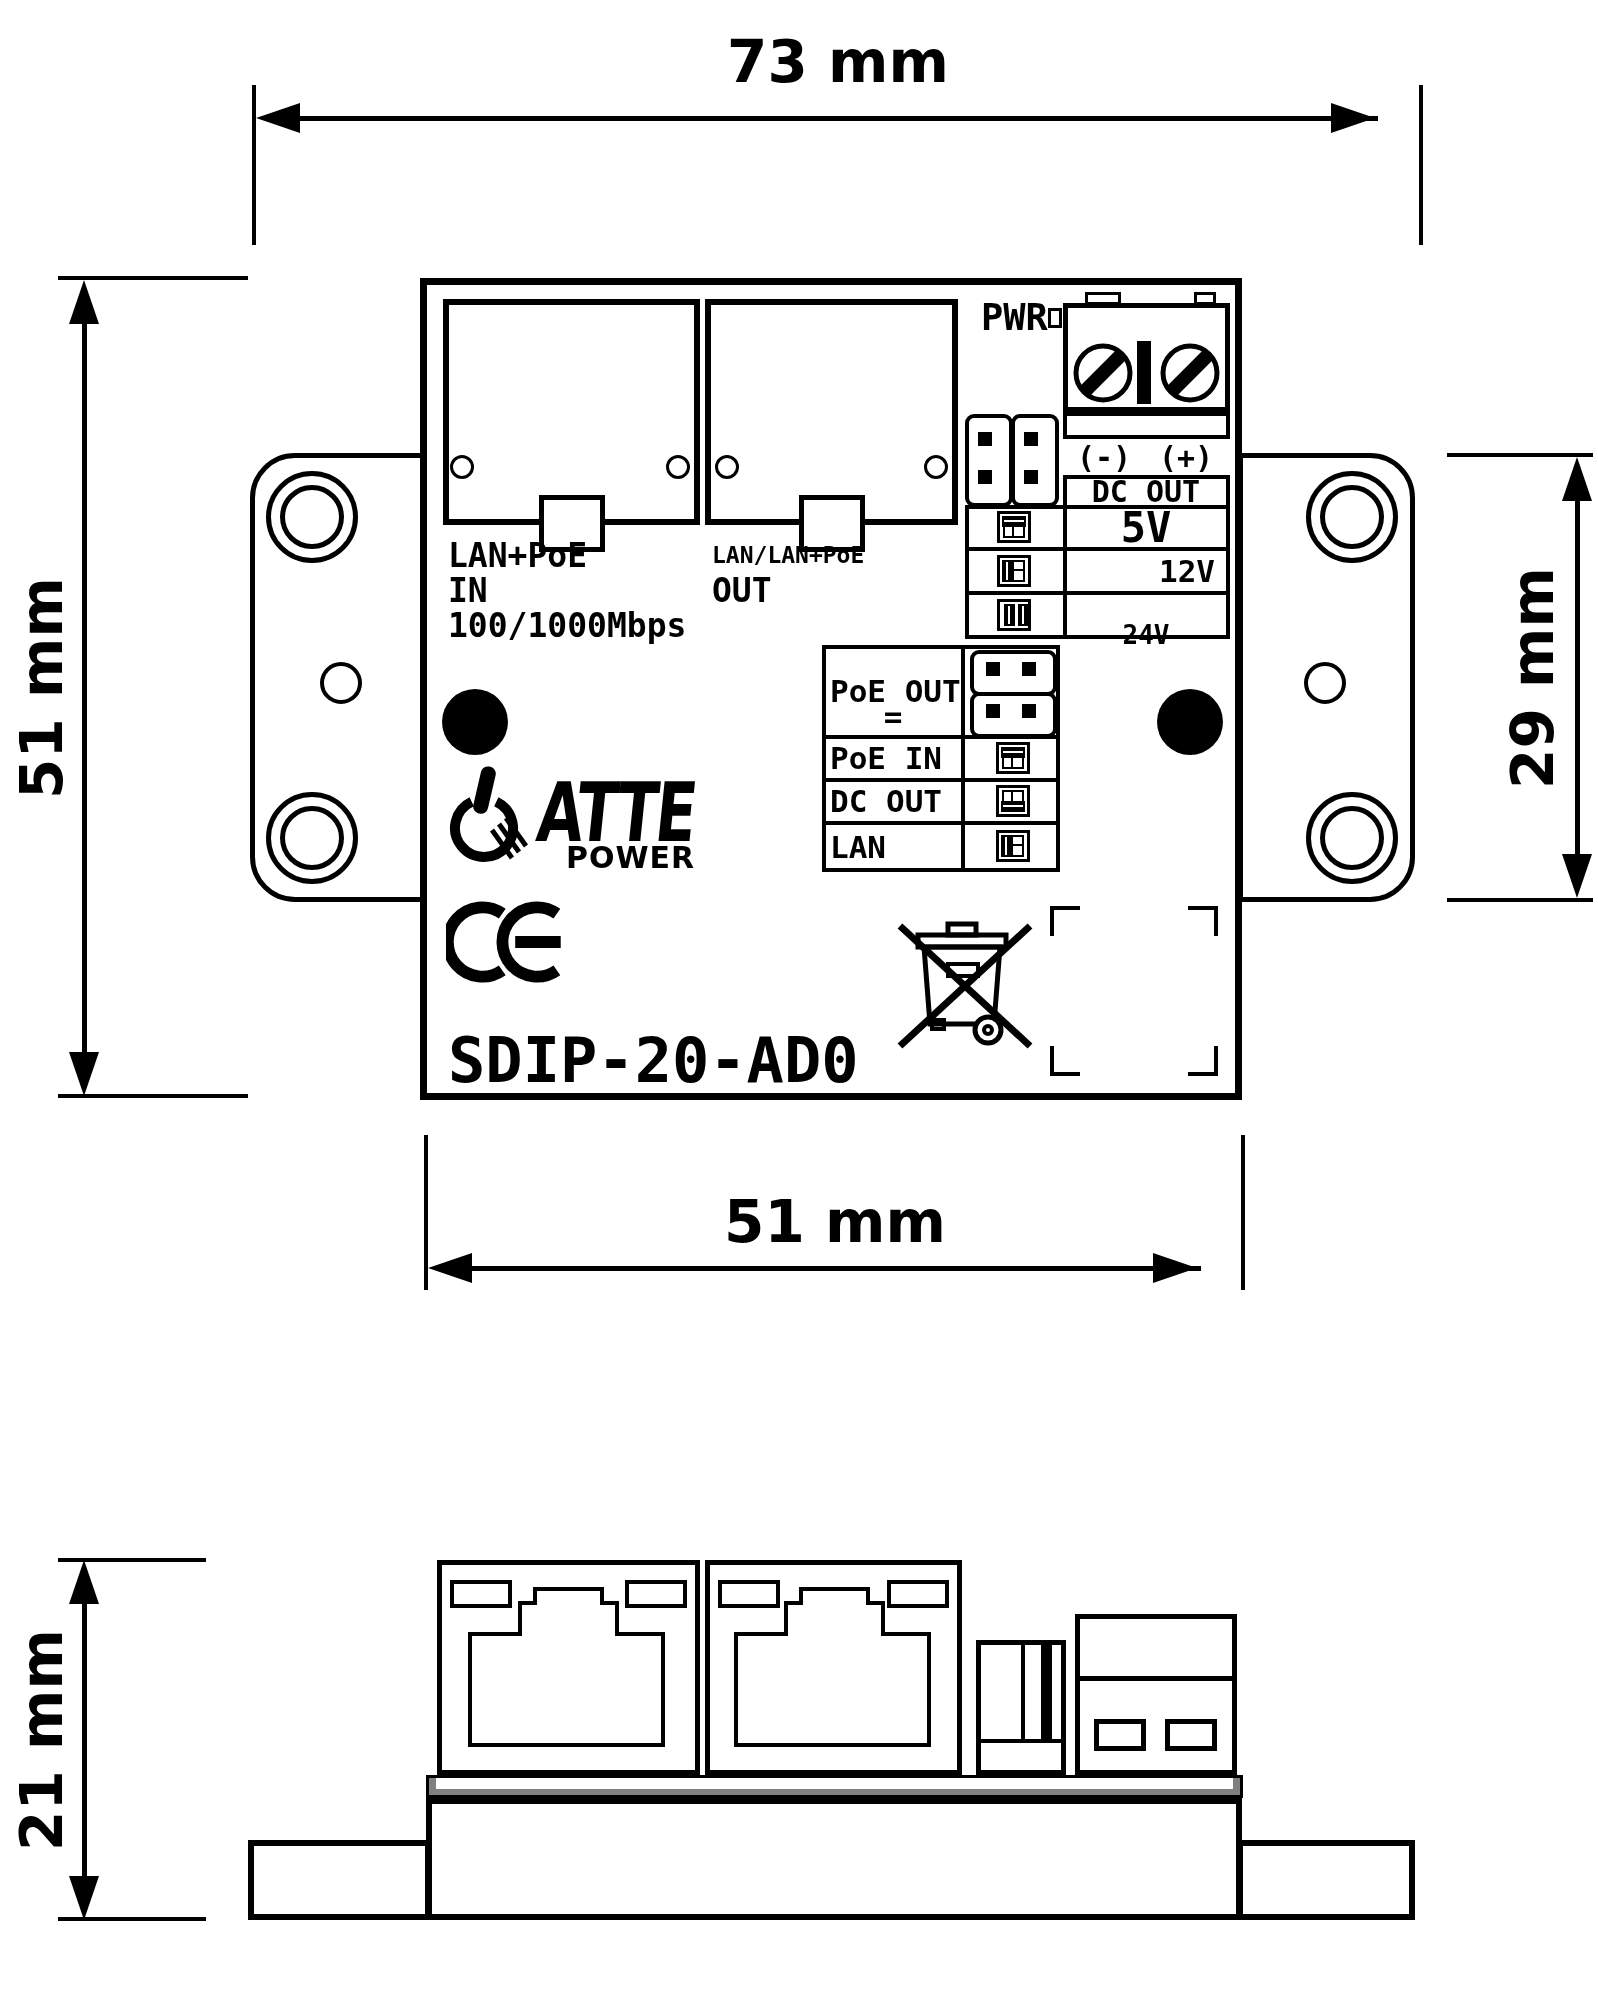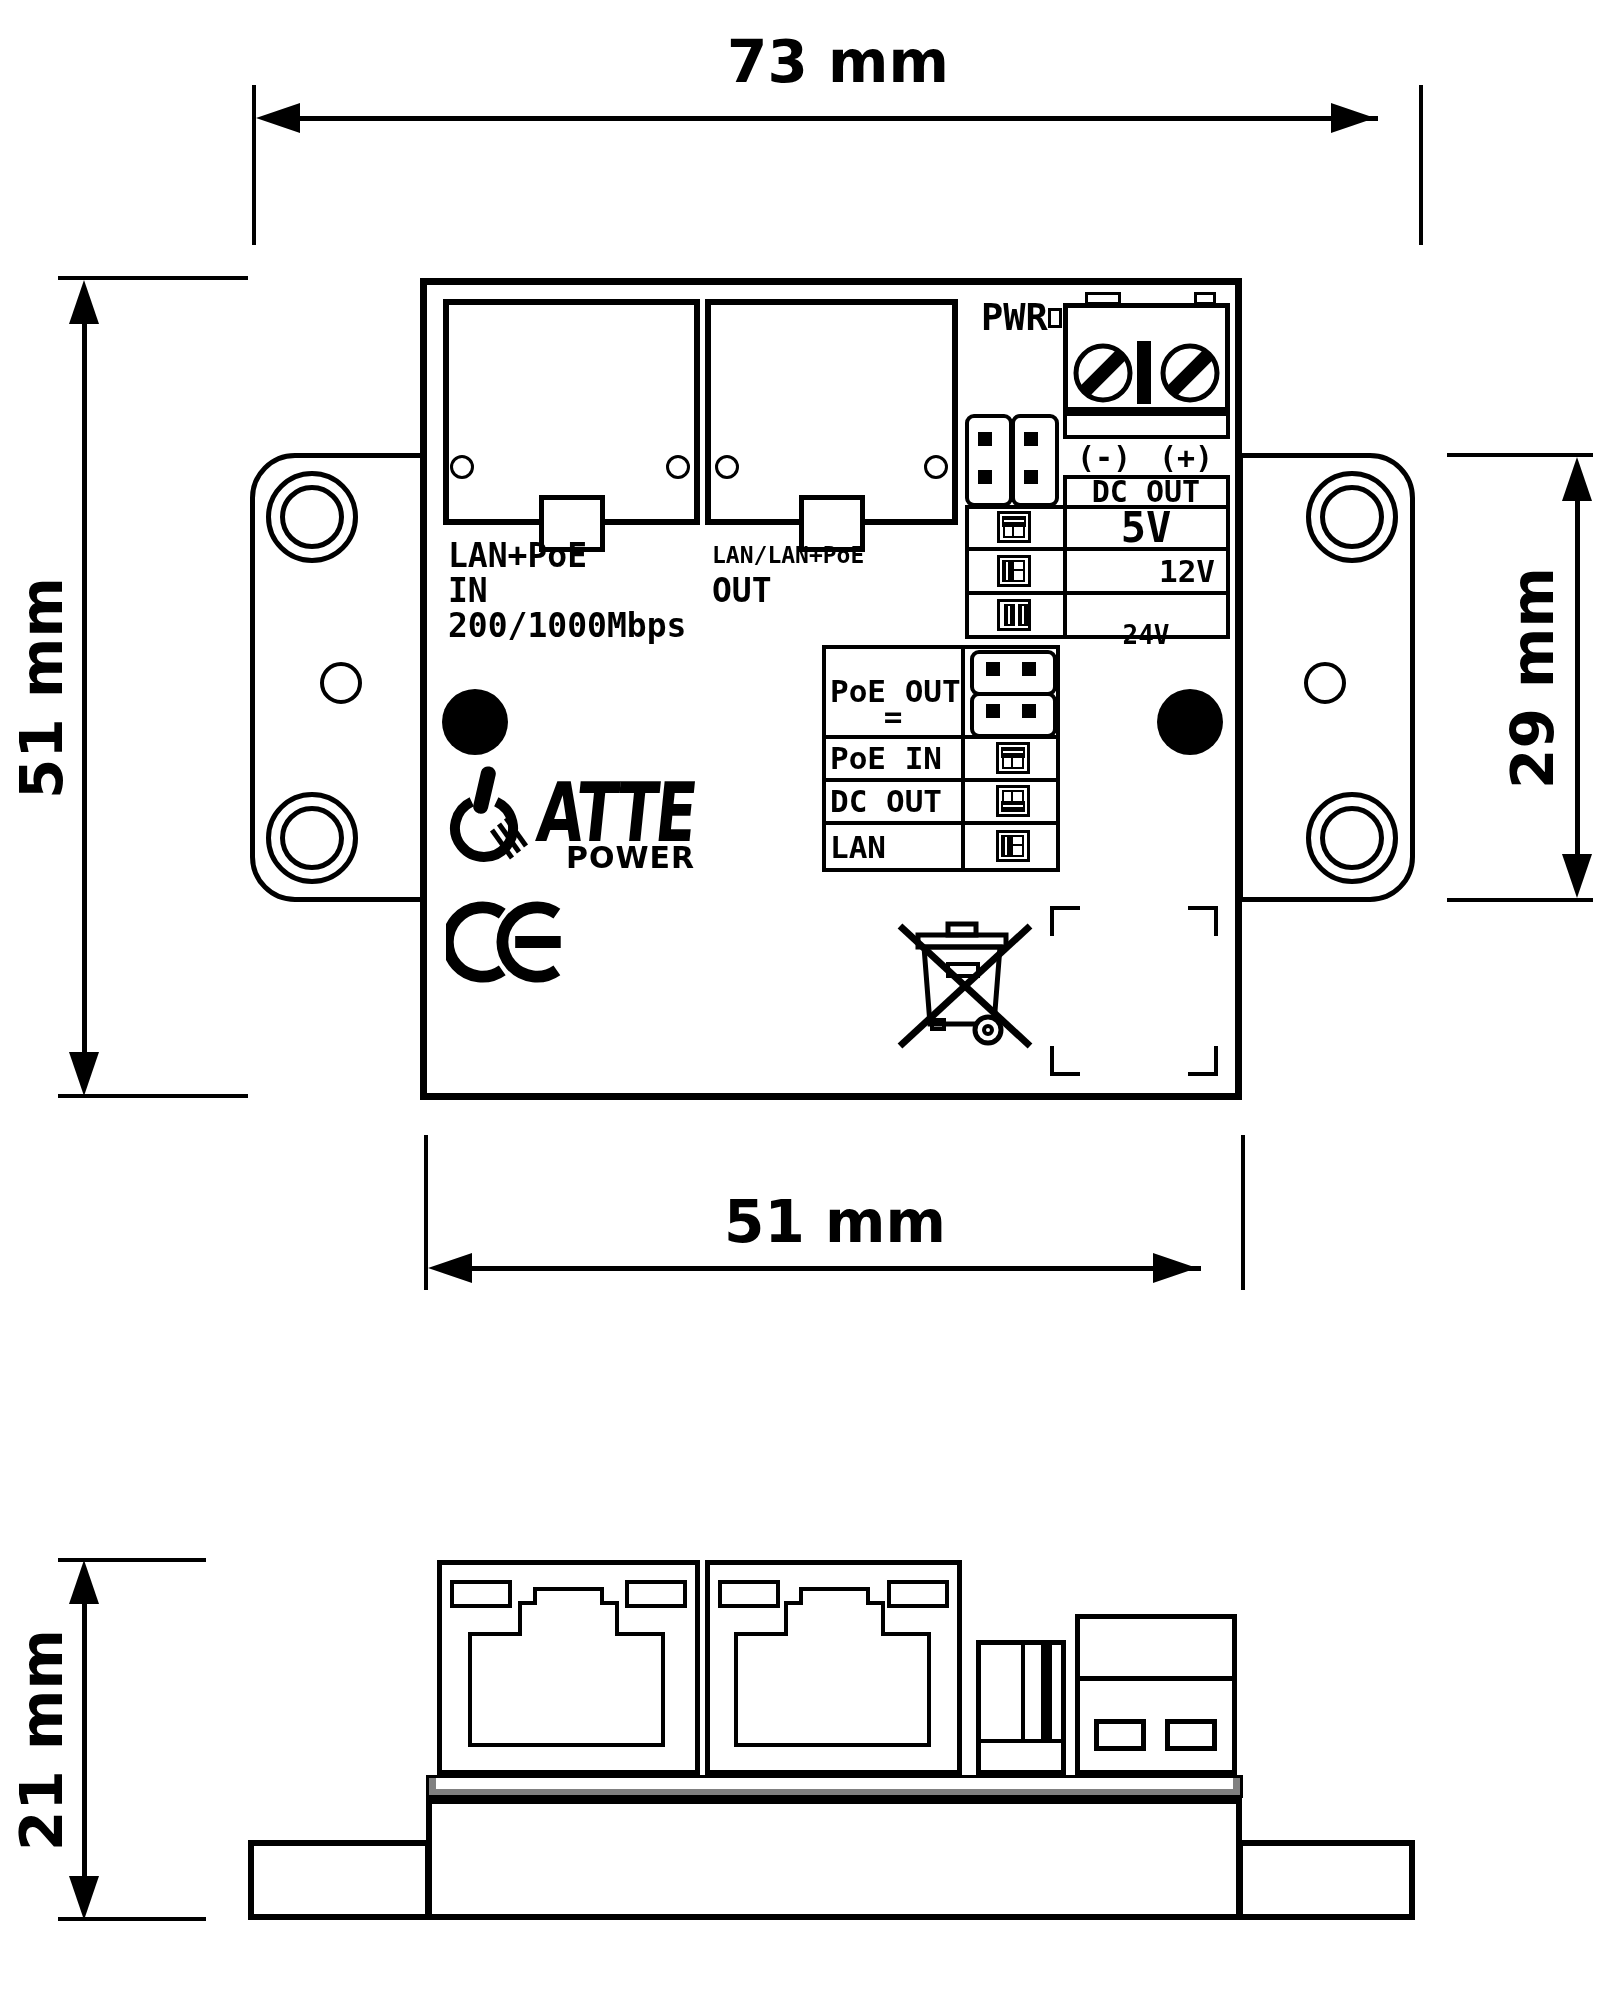--- a/index.html
+++ b/index.html
@@ -110,21 +110,21 @@
   <div class="abs box6" style="left:705px;top:299px;width:253px;height:226px;"></div>
   <div class="abs circle" style="left:450px;top:455px;width:24px;height:24px;border:3px solid #000;"></div>
   <div class="abs circle" style="left:666px;top:455px;width:24px;height:24px;border:3px solid #000;"></div>
   <div class="abs circle" style="left:715px;top:455px;width:24px;height:24px;border:3px solid #000;"></div>
   <div class="abs circle" style="left:924px;top:455px;width:24px;height:24px;border:3px solid #000;"></div>
   <div class="abs box5" style="left:539px;top:495px;width:66px;height:57px;"></div>
   <div class="abs box5" style="left:799px;top:495px;width:66px;height:57px;"></div>
 
   <div class="abs mono" style="left:448px;top:538px;font-size:33px;line-height:35px;">LAN+PoE</div>
   <div class="abs mono" style="left:448px;top:573px;font-size:33px;line-height:35px;">IN</div>
-  <div class="abs mono" style="left:448px;top:608px;font-size:33px;line-height:35px;">200/1000Mbps</div>
+  <div class="abs mono" style="left:448px;top:608px;font-size:33px;line-height:35px;">100/1000Mbps</div>
   <div class="abs mono" style="left:712px;top:538px;font-size:23px;line-height:35px;">LAN/LAN+PoE</div>
   <div class="abs mono" style="left:712px;top:573px;font-size:33px;line-height:35px;">OUT</div>
 
   <div class="abs mono" style="left:981px;top:296px;font-size:37px;">PWR</div>
   <div class="abs box3" style="left:1048px;top:308px;width:14px;height:20px;"></div>
   <div class="abs box3" style="left:1085px;top:292px;width:36px;height:13px;"></div>
   <div class="abs box3" style="left:1194px;top:292px;width:22px;height:13px;"></div>
   <div class="abs box5" style="left:1063px;top:303px;width:167px;height:109px;"></div>
   <svg class="abs" style="left:1073px;top:343px;" width="60" height="60" viewBox="0 0 60 60">
     <circle cx="30" cy="30" r="27" fill="#fff" stroke="#000" stroke-width="5"></circle>
@@ -252,20 +252,21 @@
     <circle cx="100" cy="124" r="4" fill="none" stroke="#000" stroke-width="4"></circle>
     <line x1="12" y1="20" x2="142" y2="140" stroke="#000" stroke-width="7"></line>
     <line x1="142" y1="20" x2="12" y2="140" stroke="#000" stroke-width="7"></line>
   </svg>
 
   <div class="bracket" style="left:1050px;top:906px;border-left:4px solid #000;border-top:4px solid #000;"></div>
   <div class="bracket" style="left:1188px;top:906px;border-right:4px solid #000;border-top:4px solid #000;"></div>
   <div class="bracket" style="left:1050px;top:1046px;border-left:4px solid #000;border-bottom:4px solid #000;"></div>
   <div class="bracket" style="left:1188px;top:1046px;border-right:4px solid #000;border-bottom:4px solid #000;"></div>
 
+  <div class="abs mono" style="left:448px;top:1024px;font-size:62px;">SDIP-20-AD0</div>
 
   <div class="abs box3" style="left:426px;top:1775px;width:817px;height:23px;">
     <div class="abs" style="left:0;top:0;width:7px;height:17px;background:#808080;"></div>
     <div class="abs" style="right:0;top:0;width:7px;height:17px;background:#808080;"></div>
     <div class="abs" style="left:7px;right:7px;bottom:0;height:6px;background:#808080;"></div>
   </div>
 
   <div class="abs box6" style="left:426px;top:1798px;width:816px;height:122px;"></div>
   <div class="abs box6" style="left:248px;top:1840px;width:183px;height:80px;"></div>
   <div class="abs box6" style="left:1237px;top:1840px;width:178px;height:80px;"></div>

